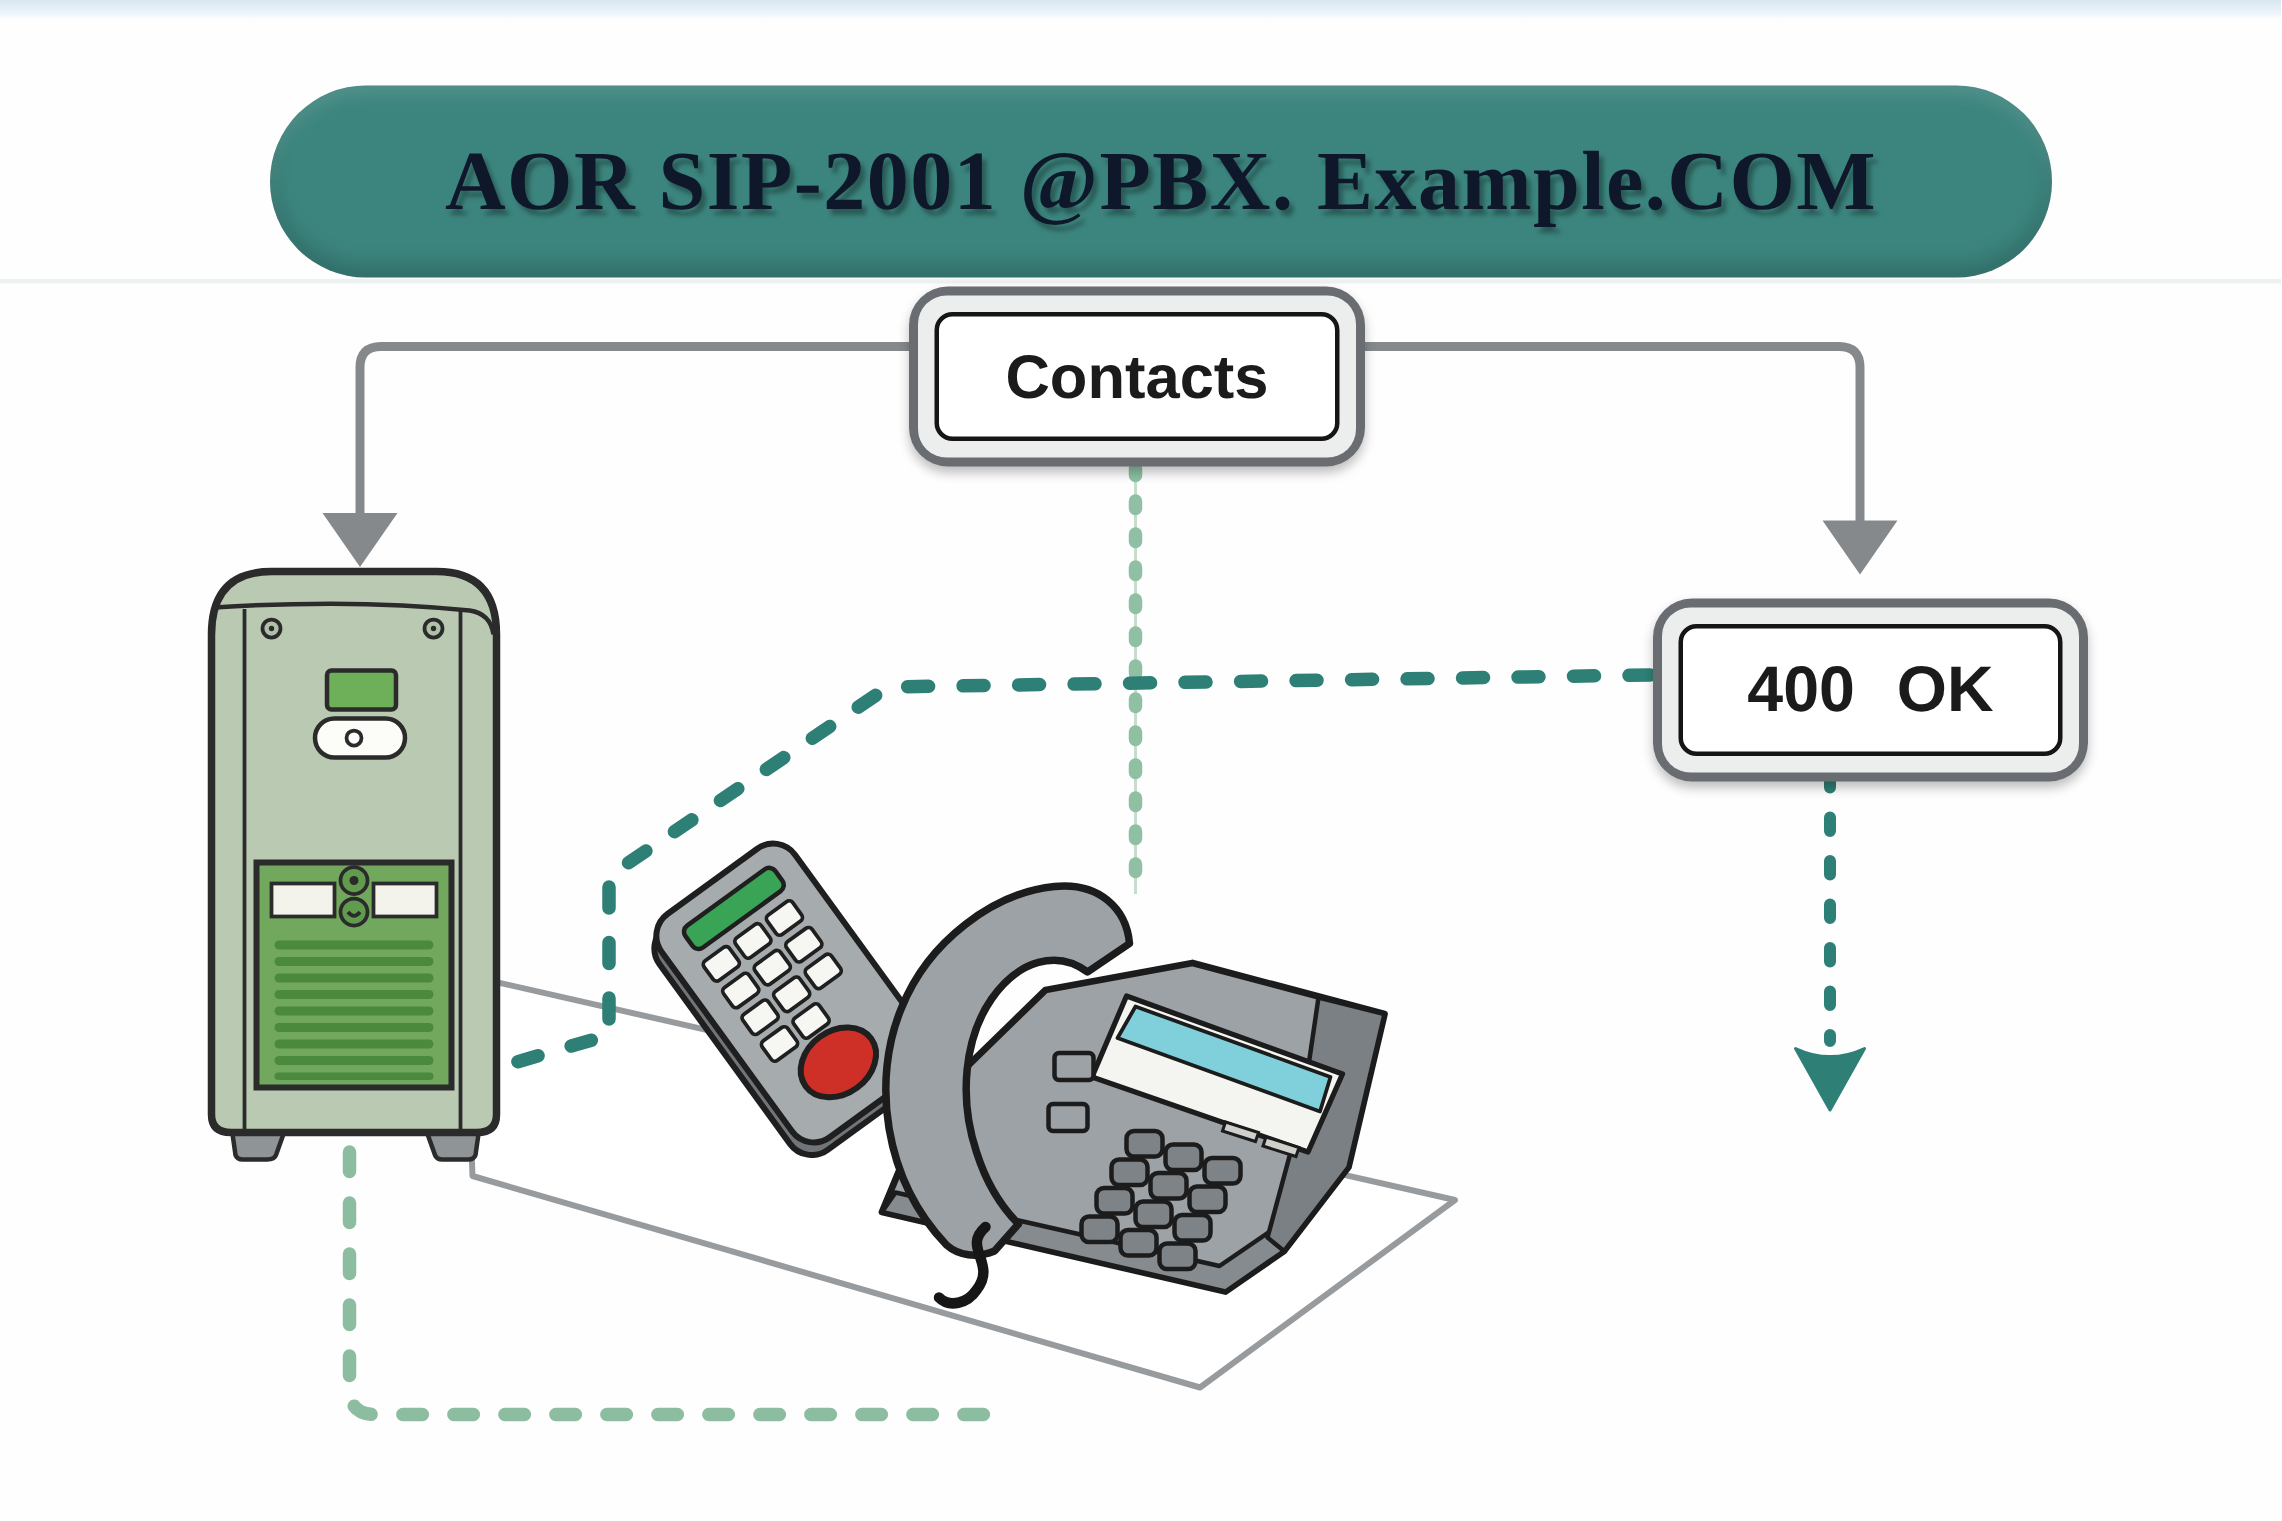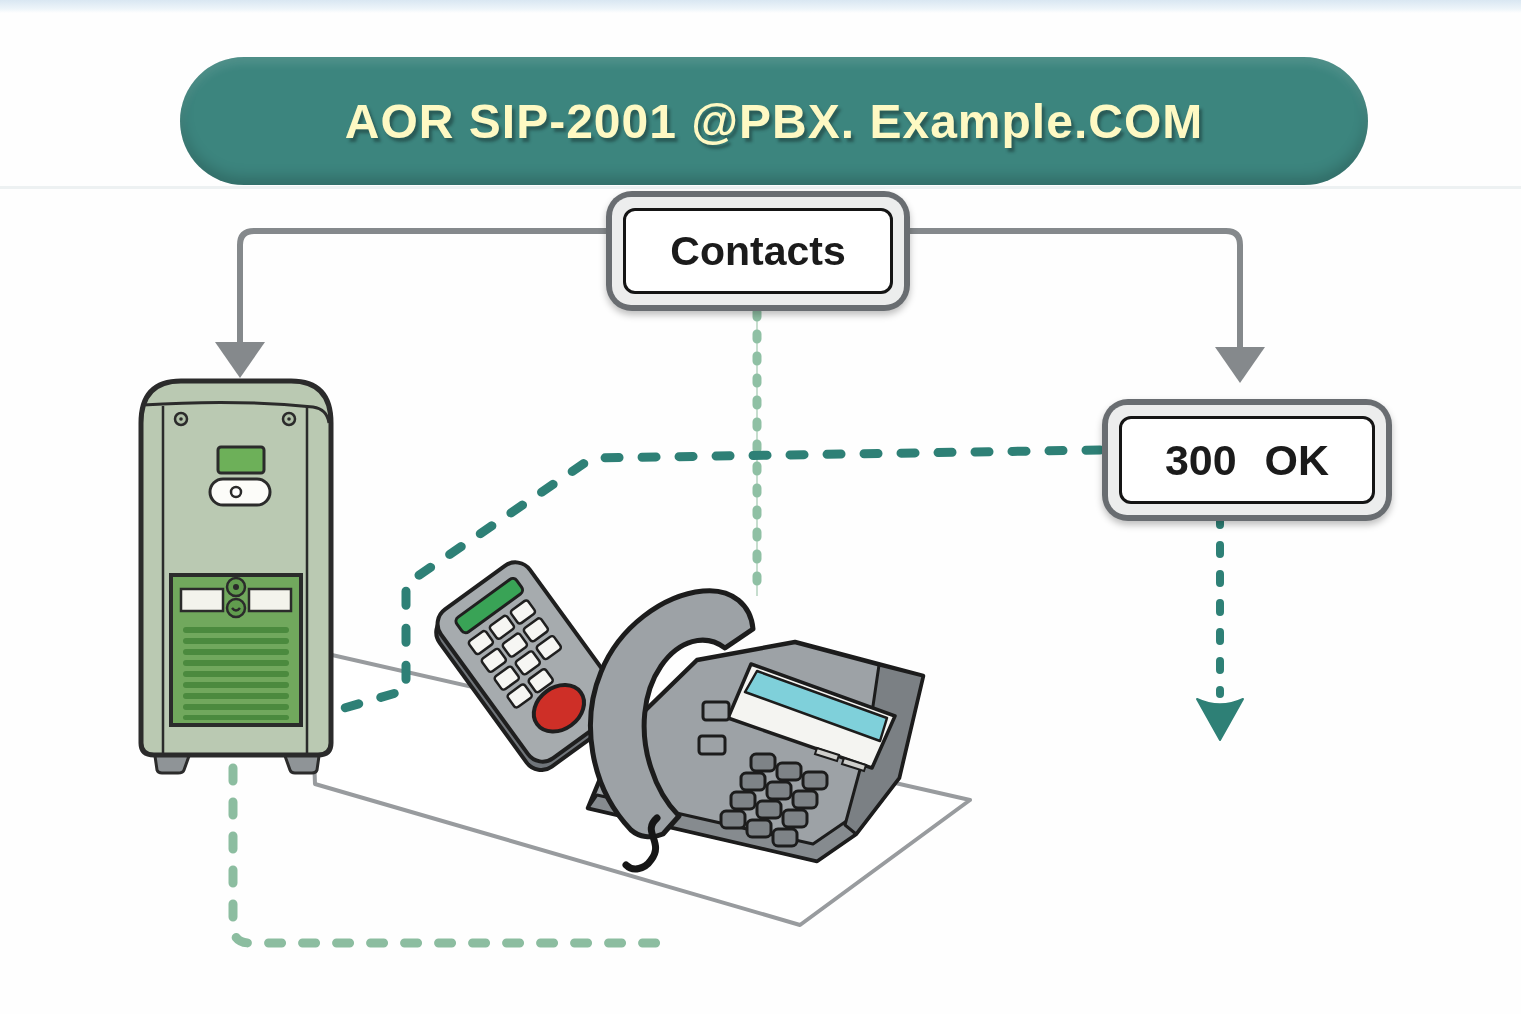--- a/index.html
+++ b/index.html
@@ -13,22 +13,22 @@
   .under-banner-line{position:absolute;left:0;top:186px;width:100%;height:3px;background:#e9edef;opacity:.8;}
 
   
   .banner{
     position:absolute;left:180px;top:57px;width:1188px;height:128px;
     background:#3c857e;border-radius:64px;
     display:flex;align-items:center;justify-content:center;
     box-shadow:inset 0 -8px 14px rgba(0,0,0,.18), inset 0 6px 10px rgba(255,255,255,.12);
   }
   .banner-title{
-    color:#fef9c3;font-size:48px;font-weight:bold;letter-spacing:1px;
-    text-shadow:3px 4px 3px rgba(20,40,40,.45);white-space:nowrap;
+    color:#0f172a;font-size:56px;font-weight:bold;letter-spacing:1px;
+    text-shadow:3px 4px 3px rgba(20,40,40,.45);white-space:nowrap;font-family:Liberation Serif, serif;
   }
 
   
   .node{position:absolute;background:#696d71;border-radius:26px;padding:6px;
     box-shadow:0 4px 7px rgba(0,0,0,.25);}
   .node-mid{background:#eceded;border-radius:19px;padding:11px;width:100%;height:100%;box-sizing:border-box;}
   .node-inner{border:3px solid #151515;border-radius:12px;background:#ffffff;
     width:100%;height:100%;box-sizing:border-box;
     display:flex;align-items:center;justify-content:center;}
   .node-label{font-weight:bold;color:#1b1b1b;white-space:pre;}
@@ -173,19 +173,19 @@
     <div class="node-mid">
       <div class="node-inner">
         <span class="node-label">Contacts</span>
       </div>
     </div>
   </div>
 
   <div class="node node-ok">
     <div class="node-mid">
       <div class="node-inner">
-        <span class="node-label">300 OK</span>
+        <span class="node-label">400 OK</span>
       </div>
     </div>
   </div>
 
 
 </div>
 
 </body></html>

